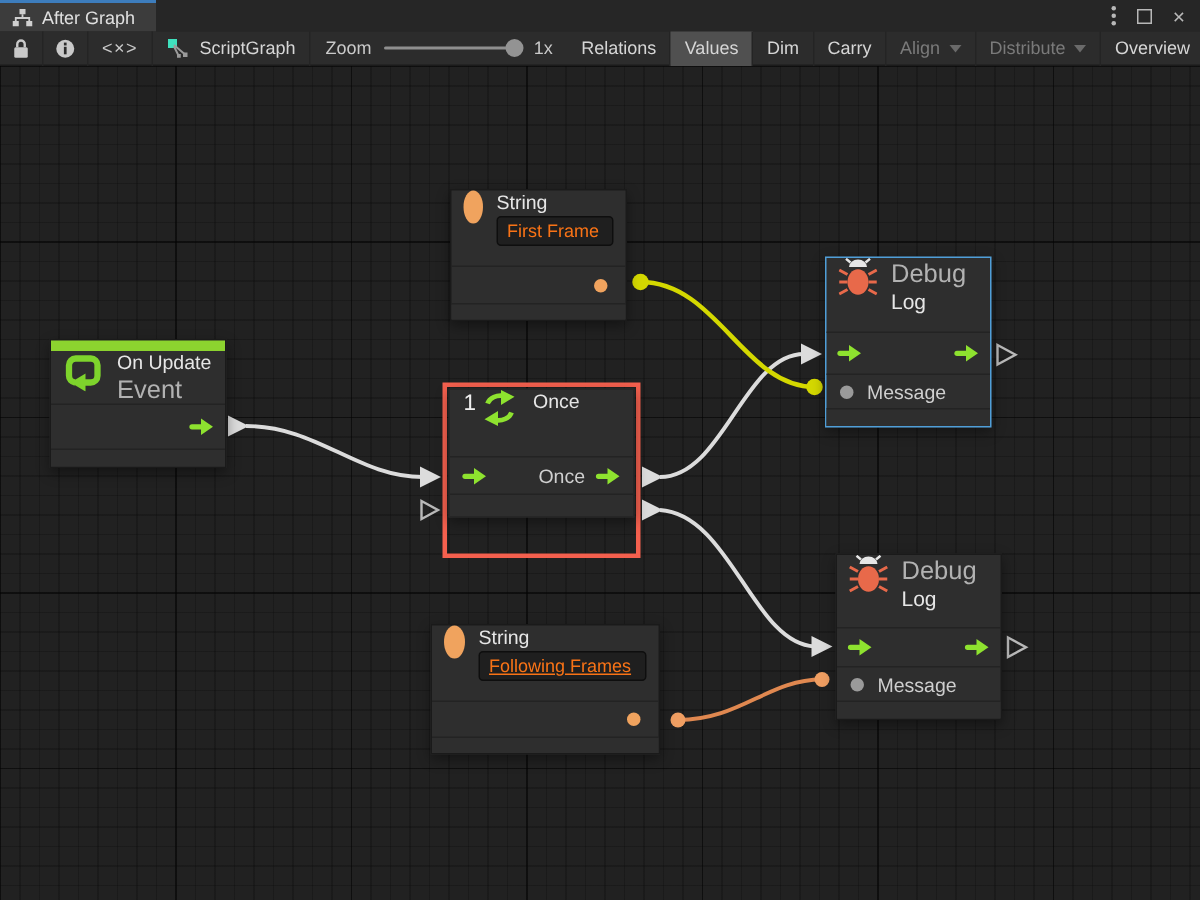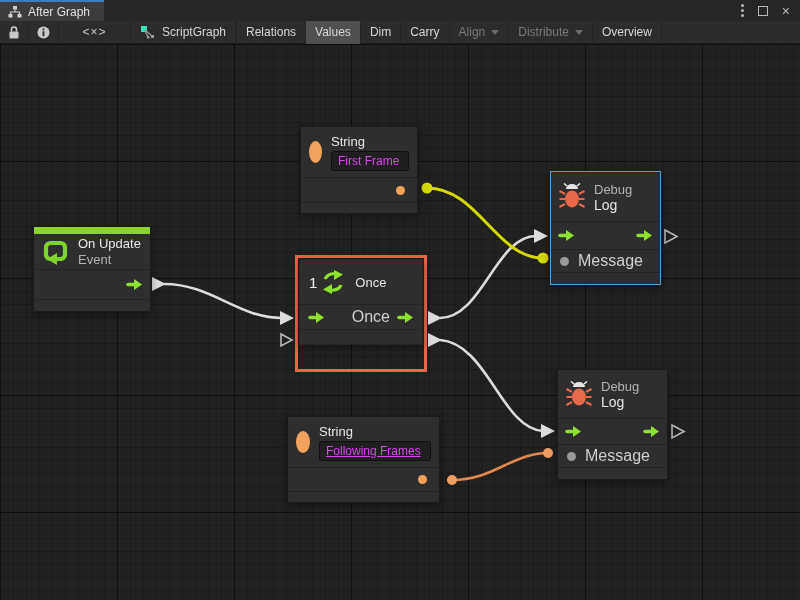--- a/index.html
+++ b/index.html
@@ -51,31 +51,31 @@
   .wire-yellow { fill:none; stroke:#d4d800; stroke-width:3; }
   .wire-orange { fill:none; stroke:#e08850; stroke-width:2.6; }
   .tri-filled  { fill:#dcdcdc; }
   .tri-hollow  { fill:none; stroke:#b9b9b9; stroke-width:1.6; }
   .dot-yellow  { fill:#d4d800; }
   .dot-orange  { fill:#ef9e62; }
 
   
   .node { position:absolute; z-index:2; background:#2e2e2e; border:1px solid #1a1a1a;
           box-shadow:0 3px 8px rgba(0,0,0,0.4); color:#cfcfcf; }
-  .node-header { display:flex; align-items:center; gap:9px; border-bottom:1px solid #232323; }
+  .node-header { display:flex; align-items:flex-start; gap:9px; border-bottom:1px solid #232323; }
   .hdr-text .t1 { font-size:13px; color:#e6e6e6; }
-  .hdr-text .t2 { font-size:13px; color:#b2b2b2; margin-top:1px; }
+  .hdr-text .t2 { font-size:17px; color:#b2b2b2; margin-top:1px; }
   .node-row { position:relative; display:flex; align-items:center; border-bottom:1px solid #232323;
-              font-size:16px; color:#cfcfcf; }
+              font-size:13px; color:#cfcfcf; }
   .node-footer { background:#2e2e2e; }
   .grow { flex:1; }
   .value-dot { width:9px; height:9px; border-radius:50%; background:#f0a35e; }
   .gray-dot  { width:9px; height:9px; border-radius:50%; background:#9a9a9a; }
   .big-orange-dot { width:22px; height:22px; border-radius:50%; background:#f0a35e; }
-  .str-field { background:#1f1f1f; border:1px solid #0e0e0e; border-radius:3px; color:#d946ef;
+  .str-field { background:#1f1f1f; border:1px solid #0e0e0e; border-radius:3px; color:#f97316;
                font-size:12px; padding:2px 6px; font-family:"Liberation Sans", sans-serif; outline:none; }
   .flow-arrow { display:block; }
   .selection-red { position:absolute; z-index:2; border:3px solid #f4604e; }
   .event-strip { height:7px; background:#8cd32f; }
   .once-num { font-size:15px; color:#f0f0f0; }
 </style>
 </head>
 <body>
 
 <div class="window">
@@ -119,20 +119,27 @@
     <div class="tbtn codeview">&lt;×&gt;</div>
     <div class="tbtn" style="gap:7px;">
       <svg width="15" height="14" viewBox="0 0 15 14">
         <rect x="1" y="1" width="6" height="6" fill="#3fe0bd"></rect>
         <path d="M5,5 L12,11 M5,6 L8,12" stroke="#9a9a9a" stroke-width="1.3"></path>
         <rect x="11" y="10" width="3" height="3" fill="#9a9a9a"></rect>
         <rect x="7" y="11" width="2.5" height="2.5" fill="#9a9a9a"></rect>
       </svg>
       <span>ScriptGraph</span>
     </div>
+    <div class="zoom-wrap">
+      <span style="color:#c9c9c9;">Zoom</span>
+      <span class="zoom-track">
+        <span class="zoom-knob"></span>
+      </span>
+      <span style="color:#c9c9c9;">1x</span>
+    </div>
     <div class="sep"></div>
     <div class="tbtn">Relations</div>
     <div class="tbtn active">Values</div>
     <div class="tbtn">Dim</div>
     <div class="tbtn">Carry</div>
     <div class="tbtn disabled">
       <span>Align</span>
       <span class="caret dim"></span>
     </div>
     <div class="tbtn disabled">

